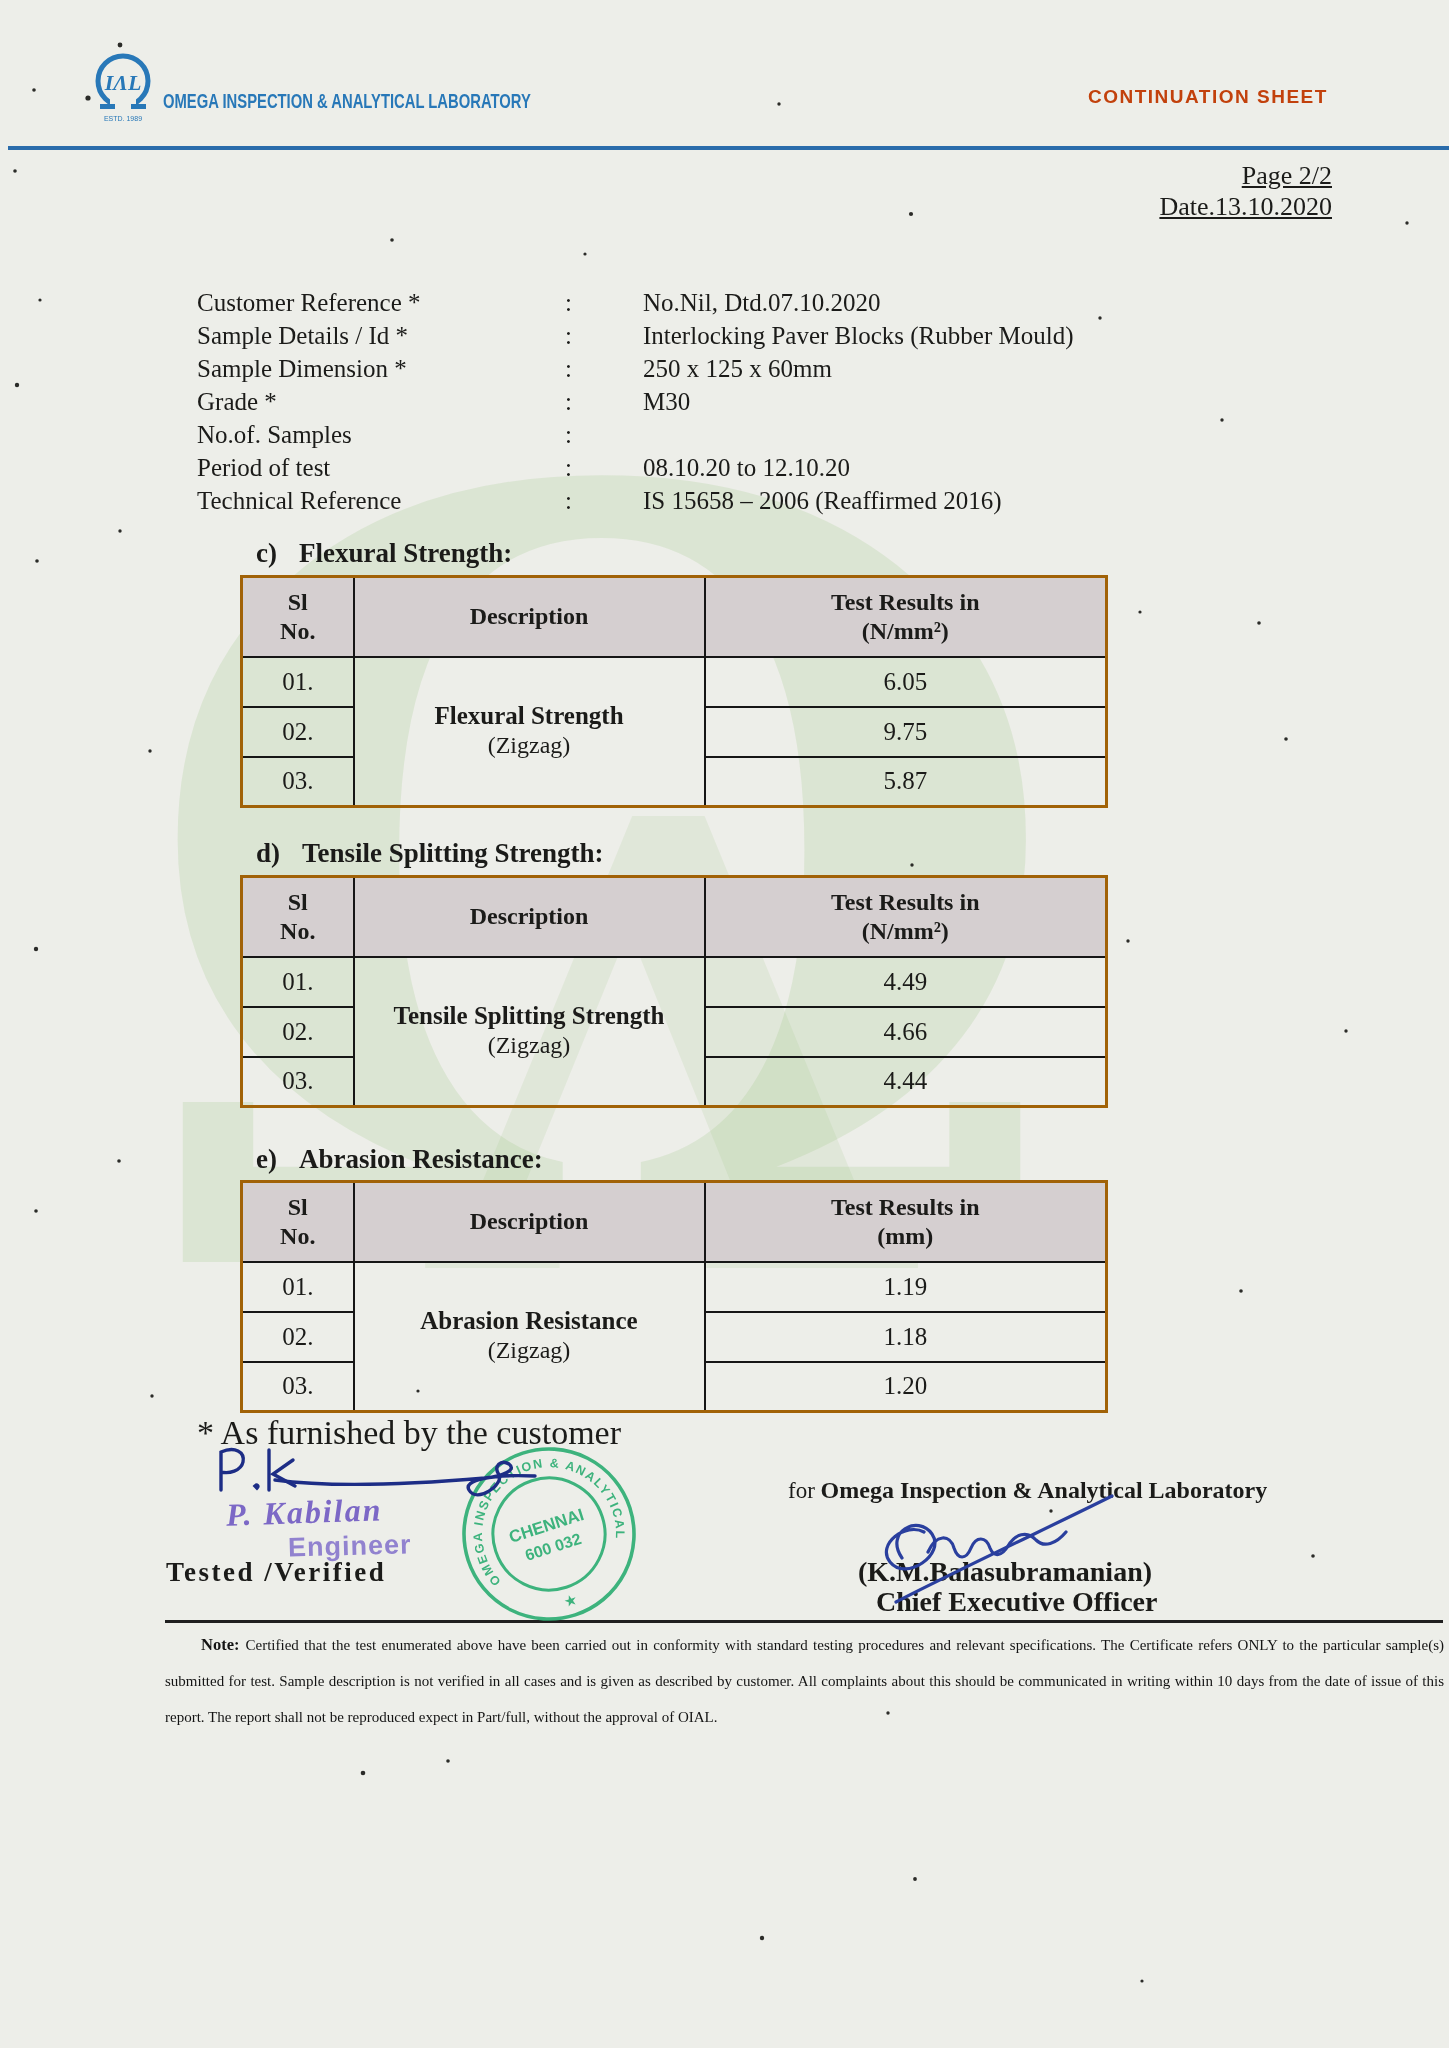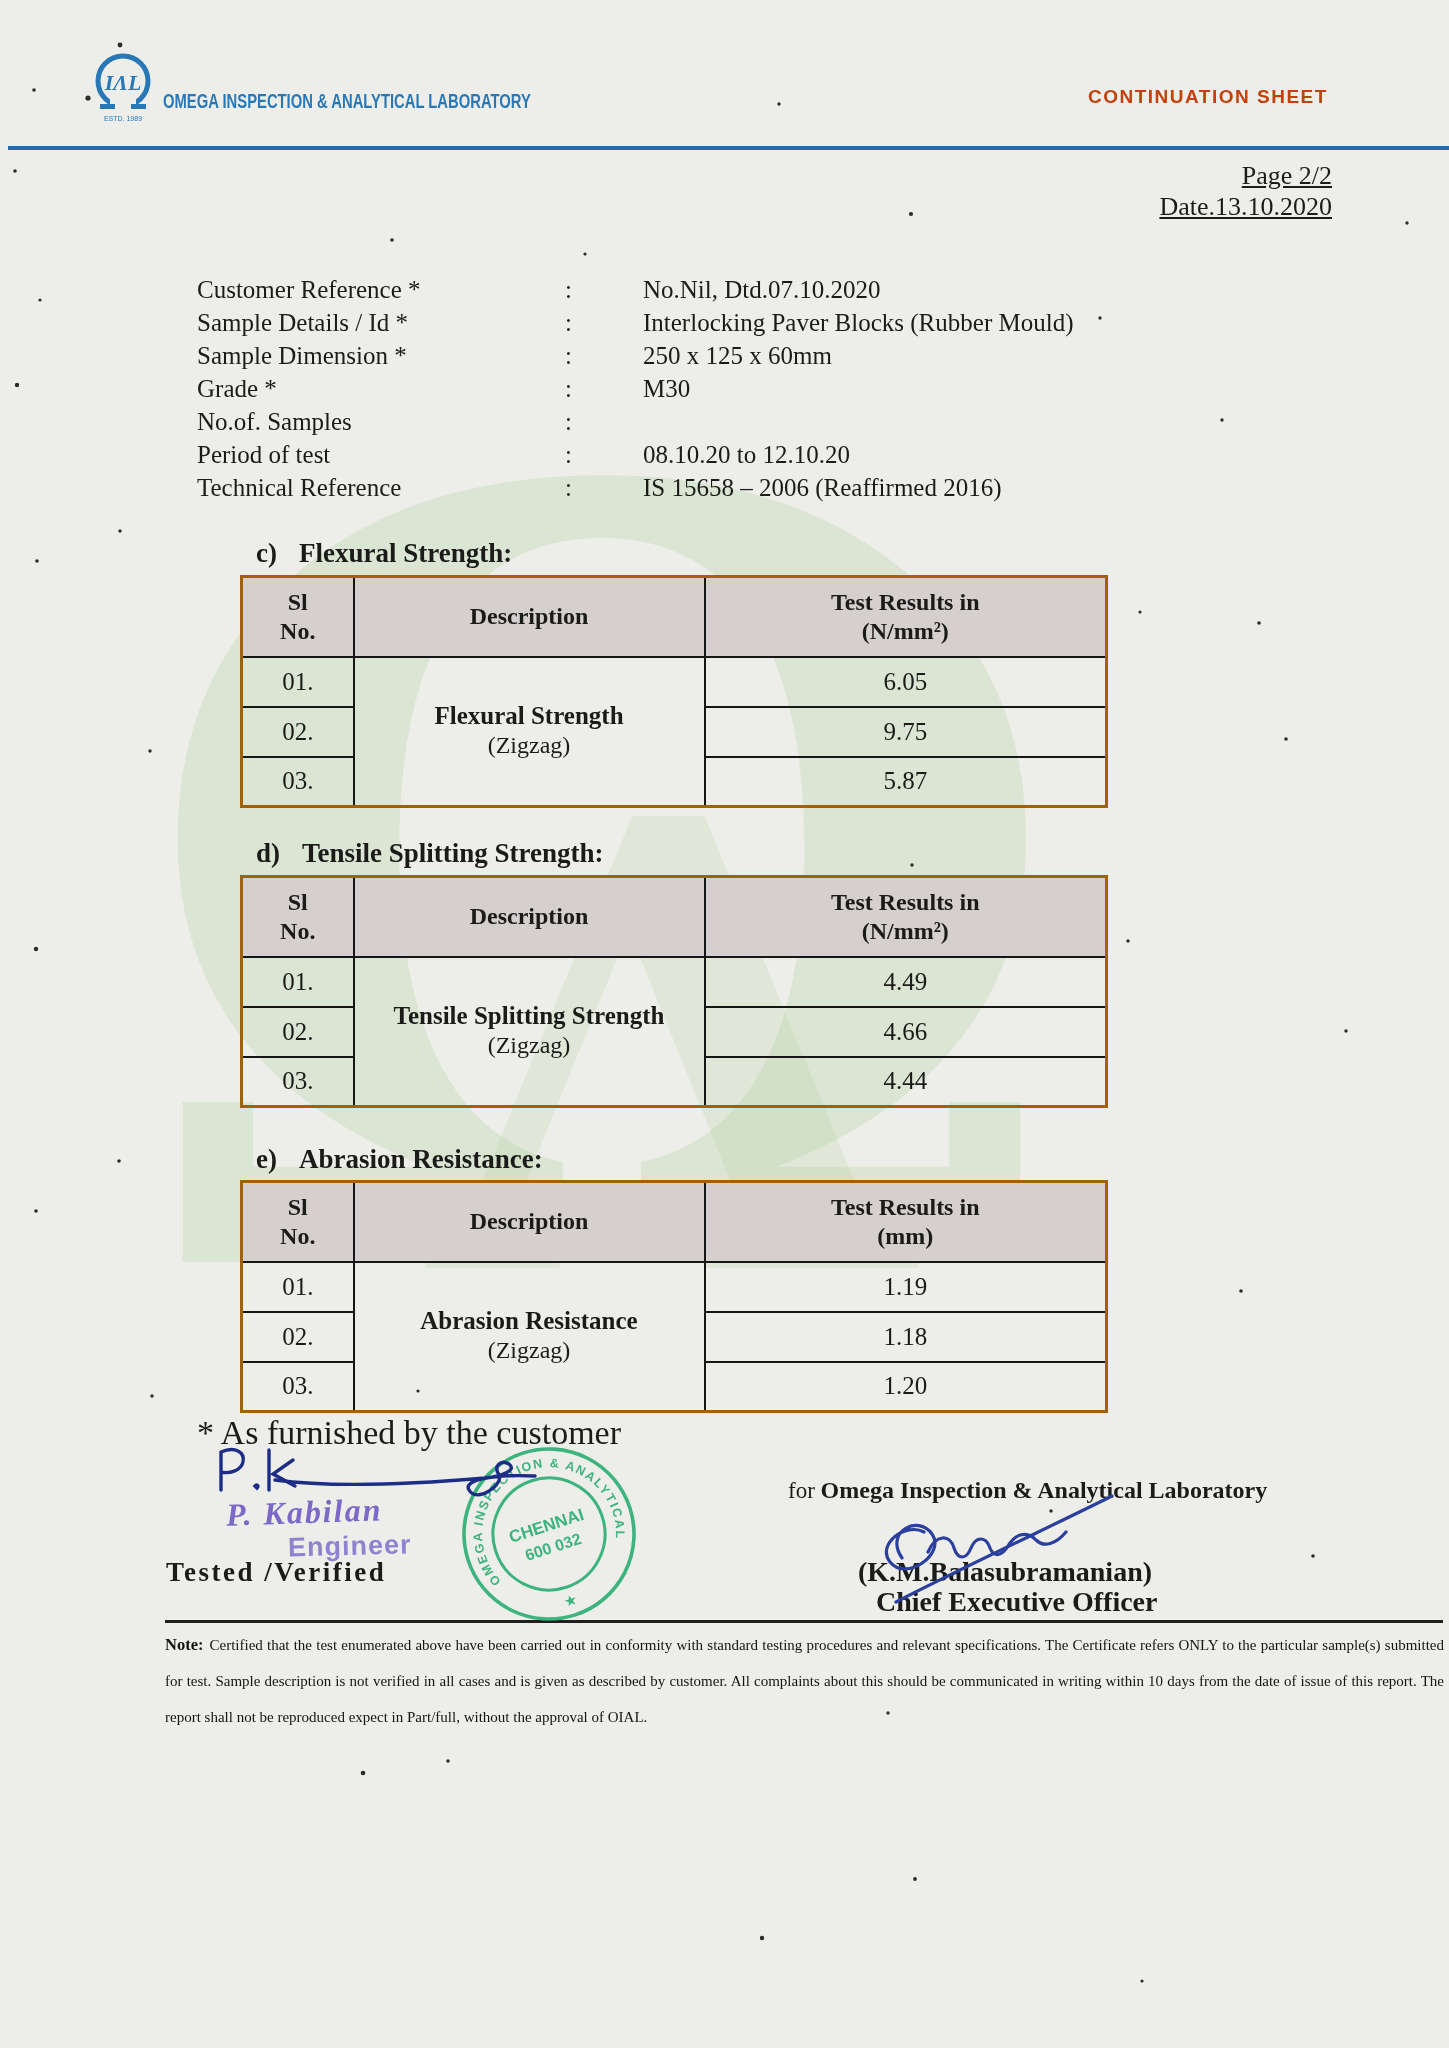--- a/index.html
+++ b/index.html
@@ -18,21 +18,21 @@
   
   .logo { position:absolute; left:88px; top:48px; width:70px; height:80px; }
   .company-name { position:absolute; left:163px; top:90px; font-family:"Liberation Sans", sans-serif; font-weight:bold; font-size:20px; color:#2878b8; transform:scaleX(0.74); transform-origin:left center; white-space:nowrap; }
   .sheet-title { position:absolute; left:1088px; top:86px; font-family:"Liberation Sans", sans-serif; font-weight:bold; font-size:19px; letter-spacing:1.5px; color:#c2410c; white-space:nowrap; }
   .blue-rule { position:absolute; left:8px; top:146px; width:1441px; height:4px; background:#2a6cab; }
 
   .ref-block { position:absolute; left:197px; top:192px; font-size:26px; line-height:33px; }
   .meta-block { position:absolute; right:117px; top:160px; font-size:26px; line-height:31px; text-align:right;text-decoration:underline; }
 
   
-  .details { position:absolute; left:197px; top:276px; width:1110px; }
+  .details { position:absolute; left:197px; top:289px; width:1110px; }
   .detail-row { display:grid; grid-template-columns:368px 78px 1fr; height:33px; font-size:25px; white-space:nowrap; }
 
   
   .section-title { position:absolute; left:256px; font-size:27px; font-weight:bold; white-space:nowrap; }
   .section-title .letter { margin-right:22px; }
   .results-table { position:absolute; left:240px; width:868px; border-collapse:collapse; border:3px solid #a16207; table-layout:fixed; }
   .results-table th, .results-table td { border:2px solid #161616; text-align:center; vertical-align:middle; }
   .results-table th { height:80px; background:#d5cfd0; font-size:24px; font-weight:bold; line-height:1.2; }
   .results-table td { height:50px; font-size:25px; }
   .desc-main { font-weight:bold; font-size:25px; line-height:1.15; }
@@ -47,21 +47,21 @@
   .tested-label { position:absolute; left:166px; top:1557px; font-size:27px; font-weight:bold; letter-spacing:2.5px; }
   .stamp { position:absolute; left:458px; top:1443px; z-index:4; }
   .for-line { position:absolute; left:788px; top:1477px; font-size:23px; white-space:nowrap; }
   .for-line b { font-size:24px; }
   .signatory-name { position:absolute; left:858px; top:1556px; font-size:28px; font-weight:bold; }
   .signatory-title { position:absolute; left:876px; top:1586px; font-size:28px; font-weight:bold; }
 
   
   .note-rule { position:absolute; left:165px; top:1620px; width:1278px; height:3px; background:#1f1f1f; }
   .note { position:absolute; left:165px; top:1627px; width:1279px; font-size:15px; line-height:36px; text-align:justify; color:#141414; }
-  .note b { font-size:16.5px; margin-right:6px; }
+  .note b { font-size:16.5px; margin-right:6px;margin-left:36px; }
 </style>
 </head>
 <body>
 
 <div class="page">
 
   <div class="wm wm-omega">Ω</div>
   <div class="wm wm-lambda">Λ</div>
 
   <svg class="noise" width="1449" height="2048">

